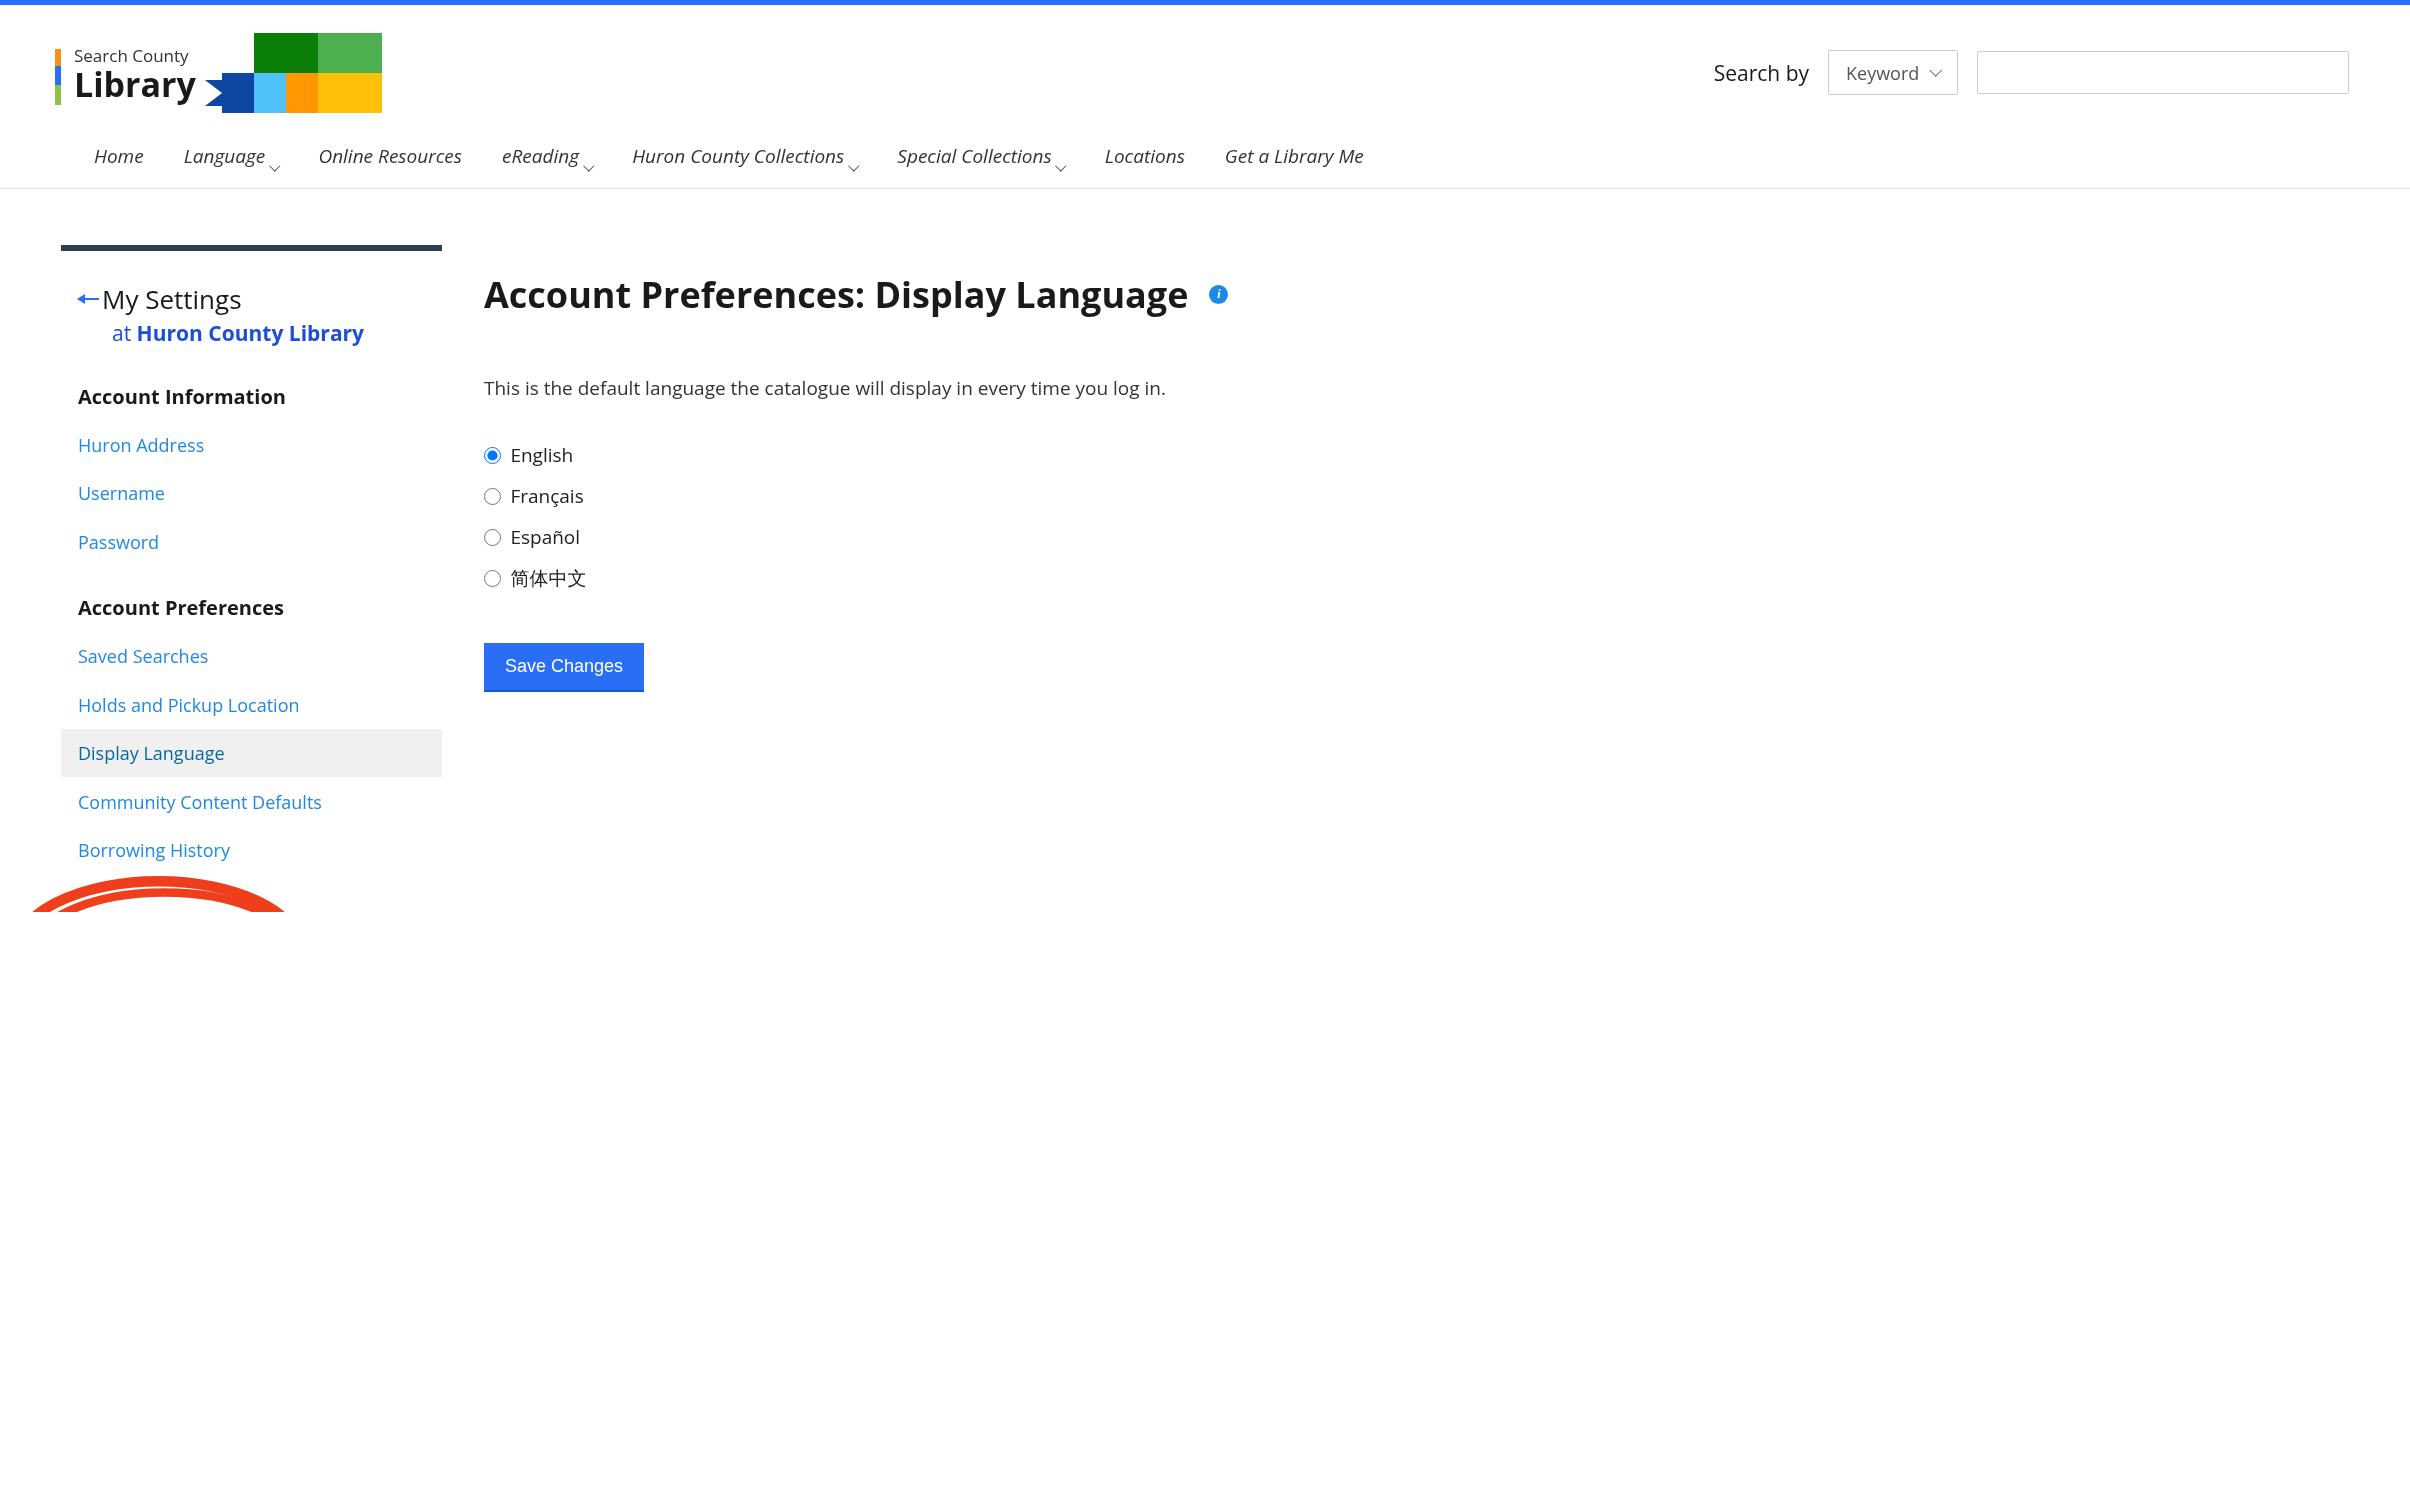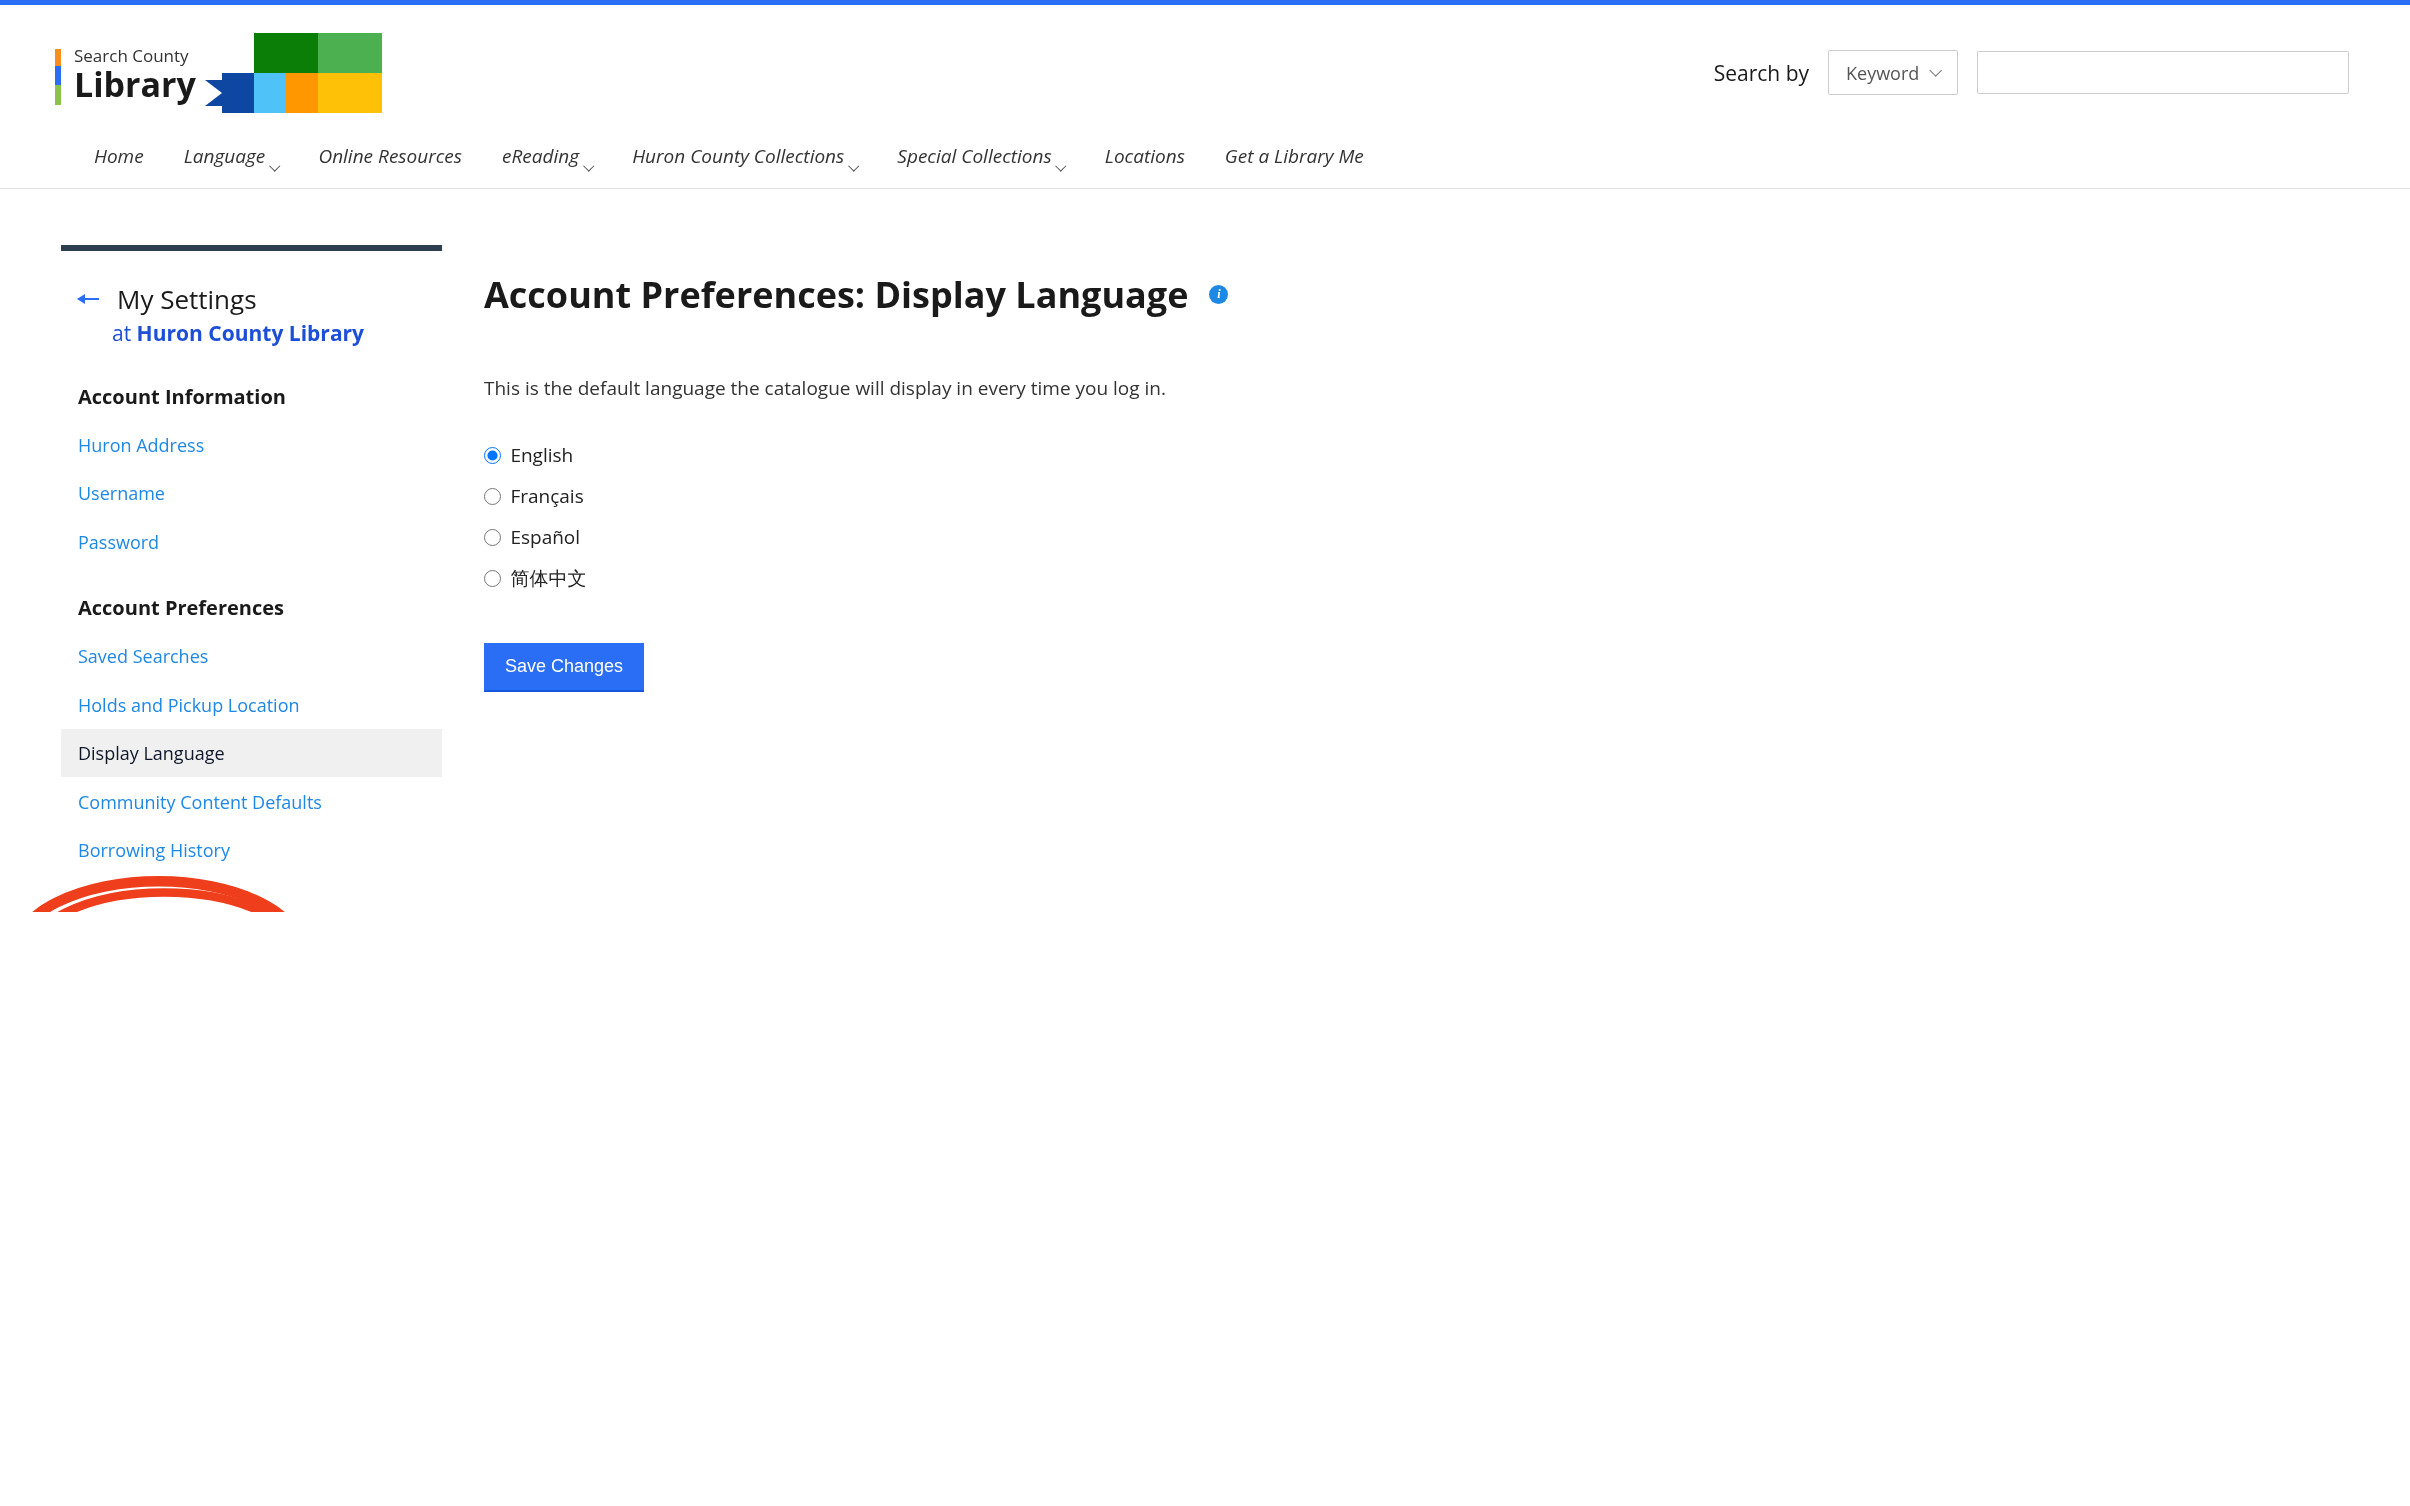--- a/index.html
+++ b/index.html
@@ -153,21 +153,21 @@
       border-top: 6.6px solid #2d3e50;
       position: relative;
       flex-shrink: 0;
     }
     .sidebar-header {
       padding: 30px 17px 7.5px 17px;
     }
     .back-link {
       display: flex;
       align-items: center;
-      gap: 18px;
+      gap: 3px;
       cursor: pointer;
     }
     .arrow-left {
       width: 21px;
       height: 2.4px;
       background: #2a6ef5;
       position: relative;
     }
     .arrow-left::before {
       content: '';
@@ -198,21 +198,21 @@
     }
     .sidebar-link {
       display: block;
       padding: 12.2px 17px;
       font-size: 18px;
       color: #1e88e5;
       cursor: pointer;
     }
     .sidebar-link.active {
       background: #f0f0f0;
-      color: #0f172a;
+      color: #0369a1;
     }
     .main {
       flex: 1;
       padding-top: 24.5px;
     }
     .page-title {
       font-size: 36px;
       font-weight: 700;
       color: #1a1a1a;
       display: flex;

